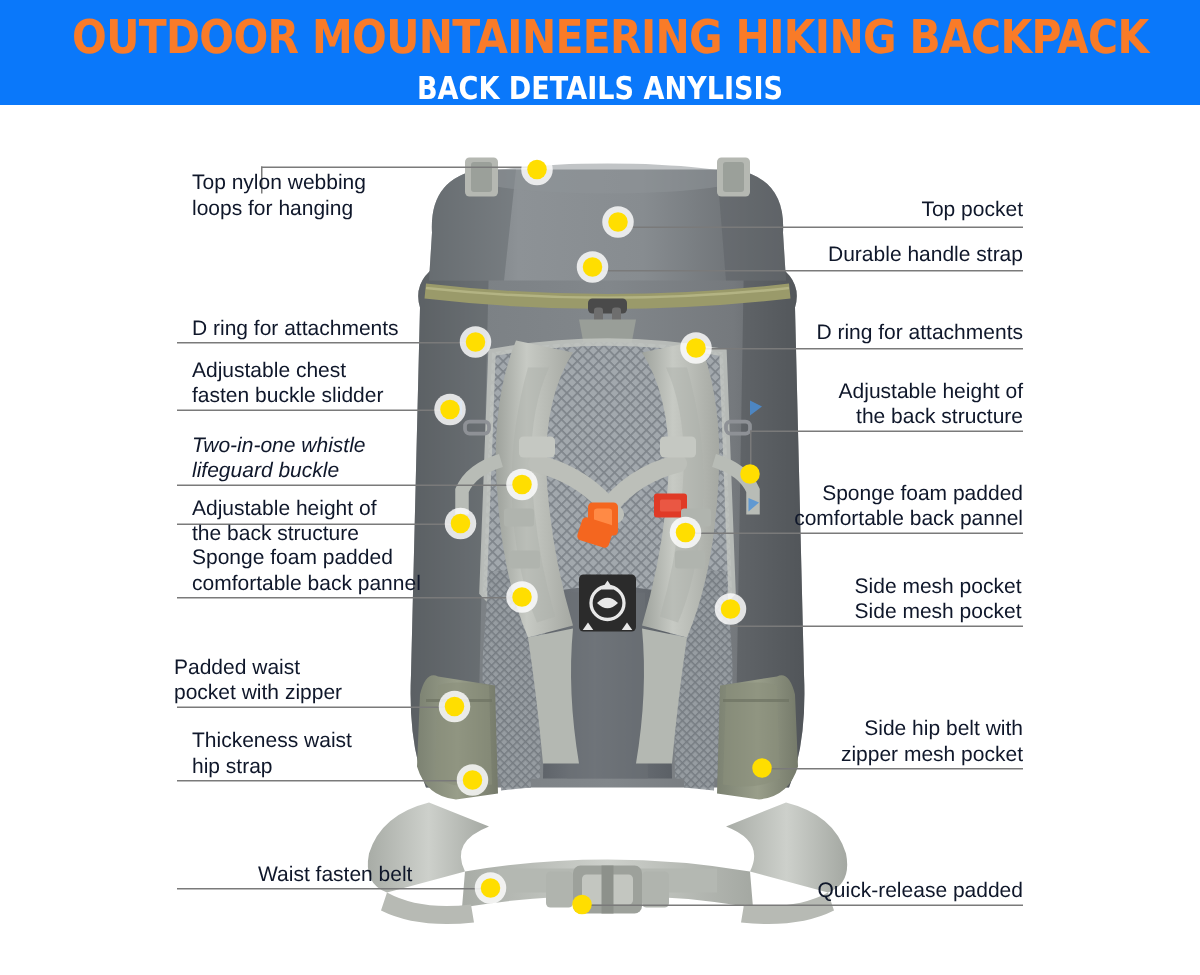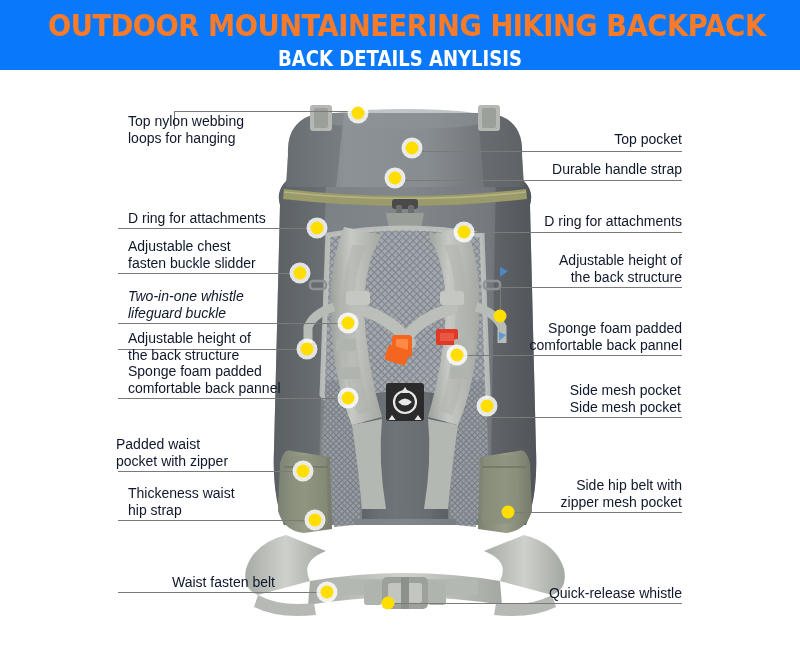--- a/index.html
+++ b/index.html
@@ -323,21 +323,21 @@
   </div>
   <div class="callout right" style="left:491px; top:382px; width:190px;">
     <div class="ctext">Side mesh pocket
 Side mesh pocket</div>
   </div>
   <div class="callout right" style="left:492px; top:477px; width:190px;">
     <div class="ctext">Side hip belt with
 zipper mesh pocket</div>
   </div>
   <div class="callout right" style="left:492px; top:585px; width:190px;">
-    <div class="ctext">Quick-release whistle</div>
+    <div class="ctext">Quick-release padded</div>
   </div>
 
   <div class="dot" style="left:358px; top:113px;"></div>
   <div class="dot" style="left:412px; top:148px;"></div>
   <div class="dot" style="left:395px; top:178px;"></div>
   <div class="dot" style="left:317px; top:228px;"></div>
   <div class="dot" style="left:464px; top:232px;"></div>
   <div class="dot" style="left:300px; top:273px;"></div>
   <div class="dot" style="left:348px; top:323px;"></div>
   <div class="dot" style="left:307px; top:349px;"></div>

